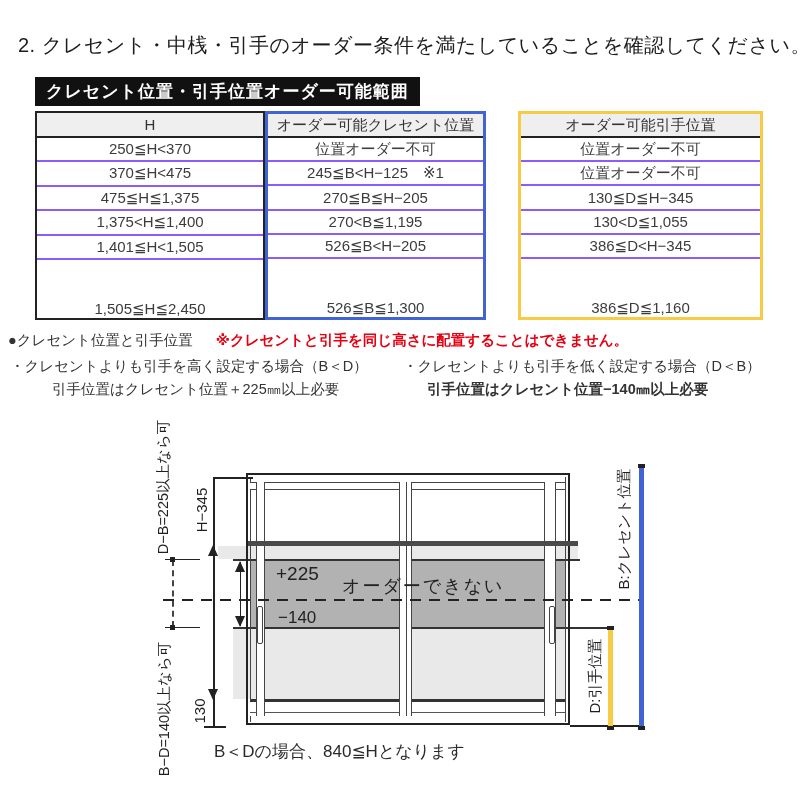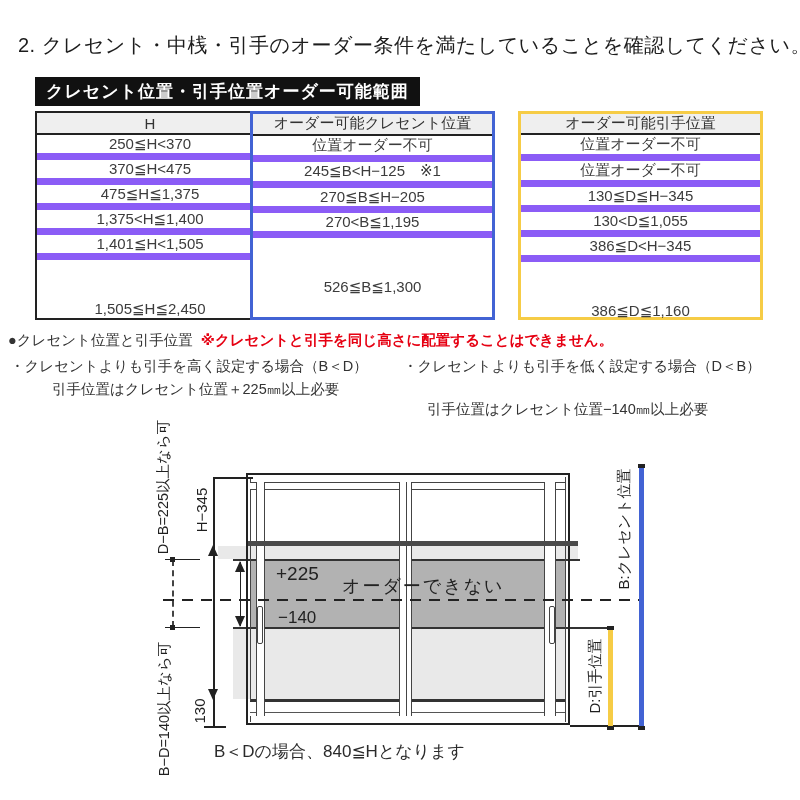--- a/index.html
+++ b/index.html
@@ -7,29 +7,29 @@
   .canvas{position:relative;width:800px;height:800px;background:#fff;overflow:hidden;}
   .abs{position:absolute;}
   
   .title{position:absolute;left:18px;top:32px;font-size:20px;color:#1c1c1c;letter-spacing:.5px;white-space:nowrap;}
   .section-bar{position:absolute;left:35px;top:77px;background:#111;color:#fff;font-weight:bold;
                font-size:17px;padding:3px 11px;letter-spacing:1px;white-space:nowrap;}
   
   .tcol{position:absolute;top:111px;box-sizing:border-box;height:209px;display:grid;
         grid-template-rows:repeat(7,1fr);background:#fff;}
   .tcol1{left:35px;width:230px;border:2px solid #222;}
-  .tcol2{left:250px;width:245px;border:3px solid var(--blue,#4263d4);}
+  .tcol2{left:265px;width:221px;border:3px solid var(--blue,#4263d4);}
   .tcol3{left:518px;width:245px;border:3px solid var(--yellow,#f6cc46);}
-  .tc{display:flex;align-items:center;justify-content:center;border-bottom:7px solid #8b5cf6;
+  .tc{display:flex;align-items:center;justify-content:center;border-bottom:2px solid #8b5cf6;
       font-size:15px;color:#3c3c3c;white-space:nowrap;}
   .tc:last-child{border-bottom:none;margin-top:40px;}
   .th{background:#efefef;border-bottom:2px solid #222;color:#333;}
   
   .note{position:absolute;font-size:14.5px;color:#333;white-space:nowrap;}
-  .warn{color:var(--red,#e60012);font-weight:bold;}
+  .warn{color:var(--red,#e60012);font-weight:bold;margin-left:15px;}
   
   .line{position:absolute;background:#222;}
   .zone-light{position:absolute;background:var(--zone-light,#e9e9e9);}
   .zone-dark{position:absolute;background:var(--zone-dark,#b2b2b2);}
   .vlabel{position:absolute;transform:rotate(-90deg);transform-origin:center;white-space:nowrap;
           font-size:15px;color:#1f1f1f;text-align:center;height:18px;line-height:18px;}
   .arr-up{position:absolute;width:0;height:0;border-left:5px solid transparent;
           border-right:5px solid transparent;border-bottom:11px solid #222;}
   .arr-down{position:absolute;width:0;height:0;border-left:5px solid transparent;
           border-right:5px solid transparent;border-top:11px solid #222;}
@@ -56,41 +56,42 @@
     <div class="tc">1,401≦H&lt;1,505</div>
     <div class="tc">1,505≦H≦2,450</div>
   </div>
 
   <div class="tcol tcol2">
     <div class="tc th">オーダー可能クレセント位置</div>
     <div class="tc">位置オーダー不可</div>
     <div class="tc">245≦B&lt;H−125　※1</div>
     <div class="tc">270≦B≦H−205</div>
     <div class="tc">270&lt;B≦1,195</div>
+    <div class="tc">526≦B&lt;H−205</div>
     <div class="tc">526≦B≦1,300</div>
   </div>
 
   <div class="tcol tcol3">
     <div class="tc th">オーダー可能引手位置</div>
     <div class="tc">位置オーダー不可</div>
     <div class="tc">位置オーダー不可</div>
     <div class="tc">130≦D≦H−345</div>
     <div class="tc">130&lt;D≦1,055</div>
     <div class="tc">386≦D&lt;H−345</div>
     <div class="tc">386≦D≦1,160</div>
   </div>
 
   <div class="note" style="left:8px;top:331px;display:flex;gap:8px;">
     <span>●クレセント位置と引手位置</span>
     <span class="warn">※クレセントと引手を同じ高さに配置することはできません。</span>
   </div>
   <div class="note" style="left:403px;top:357px;">・クレセントよりも引手を低く設定する場合（D＜B）</div>
   <div class="note" style="left:10px;top:357px;">・クレセントよりも引手を高く設定する場合（B＜D）</div>
   <div class="note" style="left:52px;top:380px;">引手位置はクレセント位置＋225㎜以上必要</div>
-  <div class="note" style="left:427px;top:400px;">引手位置はクレセント位置−140㎜以上必要</div>
+  <div class="note" style="left:427px;top:380px;font-weight:bold;">引手位置はクレセント位置−140㎜以上必要</div>
 
   <div class="abs" style="left:0;top:0;width:800px;height:800px;">
 
     <div class="zone-light" style="left:218px;top:546px;width:360px;height:13px;"></div>
     <div class="line" style="left:233px;top:559px;width:347px;height:1.5px;background:#333;"></div>
     <div class="zone-dark" style="left:251px;top:560.5px;width:314px;height:66.5px;"></div>
     <div class="line" style="left:233px;top:627px;width:380px;height:1.5px;background:#333;"></div>
     <div class="zone-light" style="left:233px;top:628.5px;width:332px;height:70.5px;"></div>
     <div class="line" style="left:250px;top:699px;width:316px;height:1.5px;background:#333;"></div>
 

